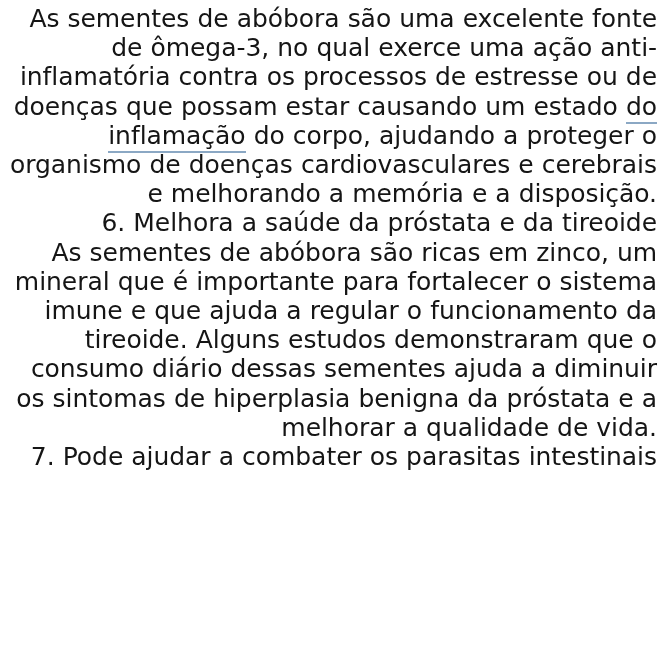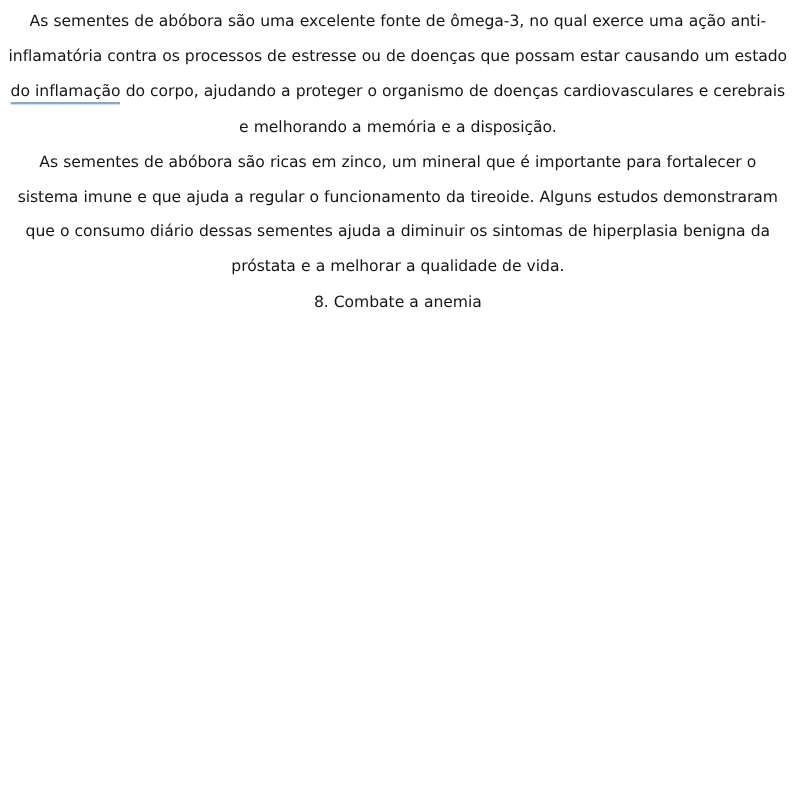--- a/index.html
+++ b/index.html
@@ -20,26 +20,26 @@
 
   #article {
     box-sizing: border-box;
     width: 663px;
     padding: 4px 6px 0 6px;
   }
 
   .block {
     margin: 0;
     padding: 0;
-    font-size: 13px;
+    font-size: 25px;
     line-height: 29.2px;
     font-weight: 400;
     letter-spacing: -0.05px;
     word-spacing: 0.2px;
-    text-align: center;
+    text-align: right;
     color: #151515;
     -webkit-hyphens: none;
     hyphens: none;
   }
 
   .heading {
     
   }
 
   .inline-link {
@@ -47,15 +47,16 @@
     text-decoration: none;
     border-bottom: 2px solid #8ba8c4;
     padding-bottom: 1px;
   }
 </style>
 </head>
 <body style="background: rgb(255, 255, 255); color: rgb(21, 21, 21);">
 
 <article id="article">
     <p class="block"><span>As sementes de abóbora são uma excelente fonte de ômega-3, no qual exerce uma ação anti-inflamatória contra os processos de estresse ou de doenças que possam estar causando um estado </span><a class="inline-link" href="#" style="border-bottom-color: rgb(139, 168, 196);">do inflamação</a><span> do corpo, ajudando a proteger o organismo de doenças cardiovasculares e cerebrais e melhorando a memória e a disposição.</span></p>
+    <p class="block heading"><span>6. Melhora a saúde da próstata e da tireoide</span></p>
     <p class="block"><span>As sementes de abóbora são ricas em zinco, um mineral que é importante para fortalecer o sistema imune e que ajuda a regular o funcionamento da tireoide. Alguns estudos demonstraram que o consumo diário dessas sementes ajuda a diminuir os sintomas de hiperplasia benigna da próstata e a melhorar a qualidade de vida.</span></p>
-    <p class="block heading"><span>8. Combate a anemia</span></p>
+    <p class="block heading"><span>7. Pode ajudar a combater os parasitas intestinais</span></p>
   </article>
 
 </body></html>

